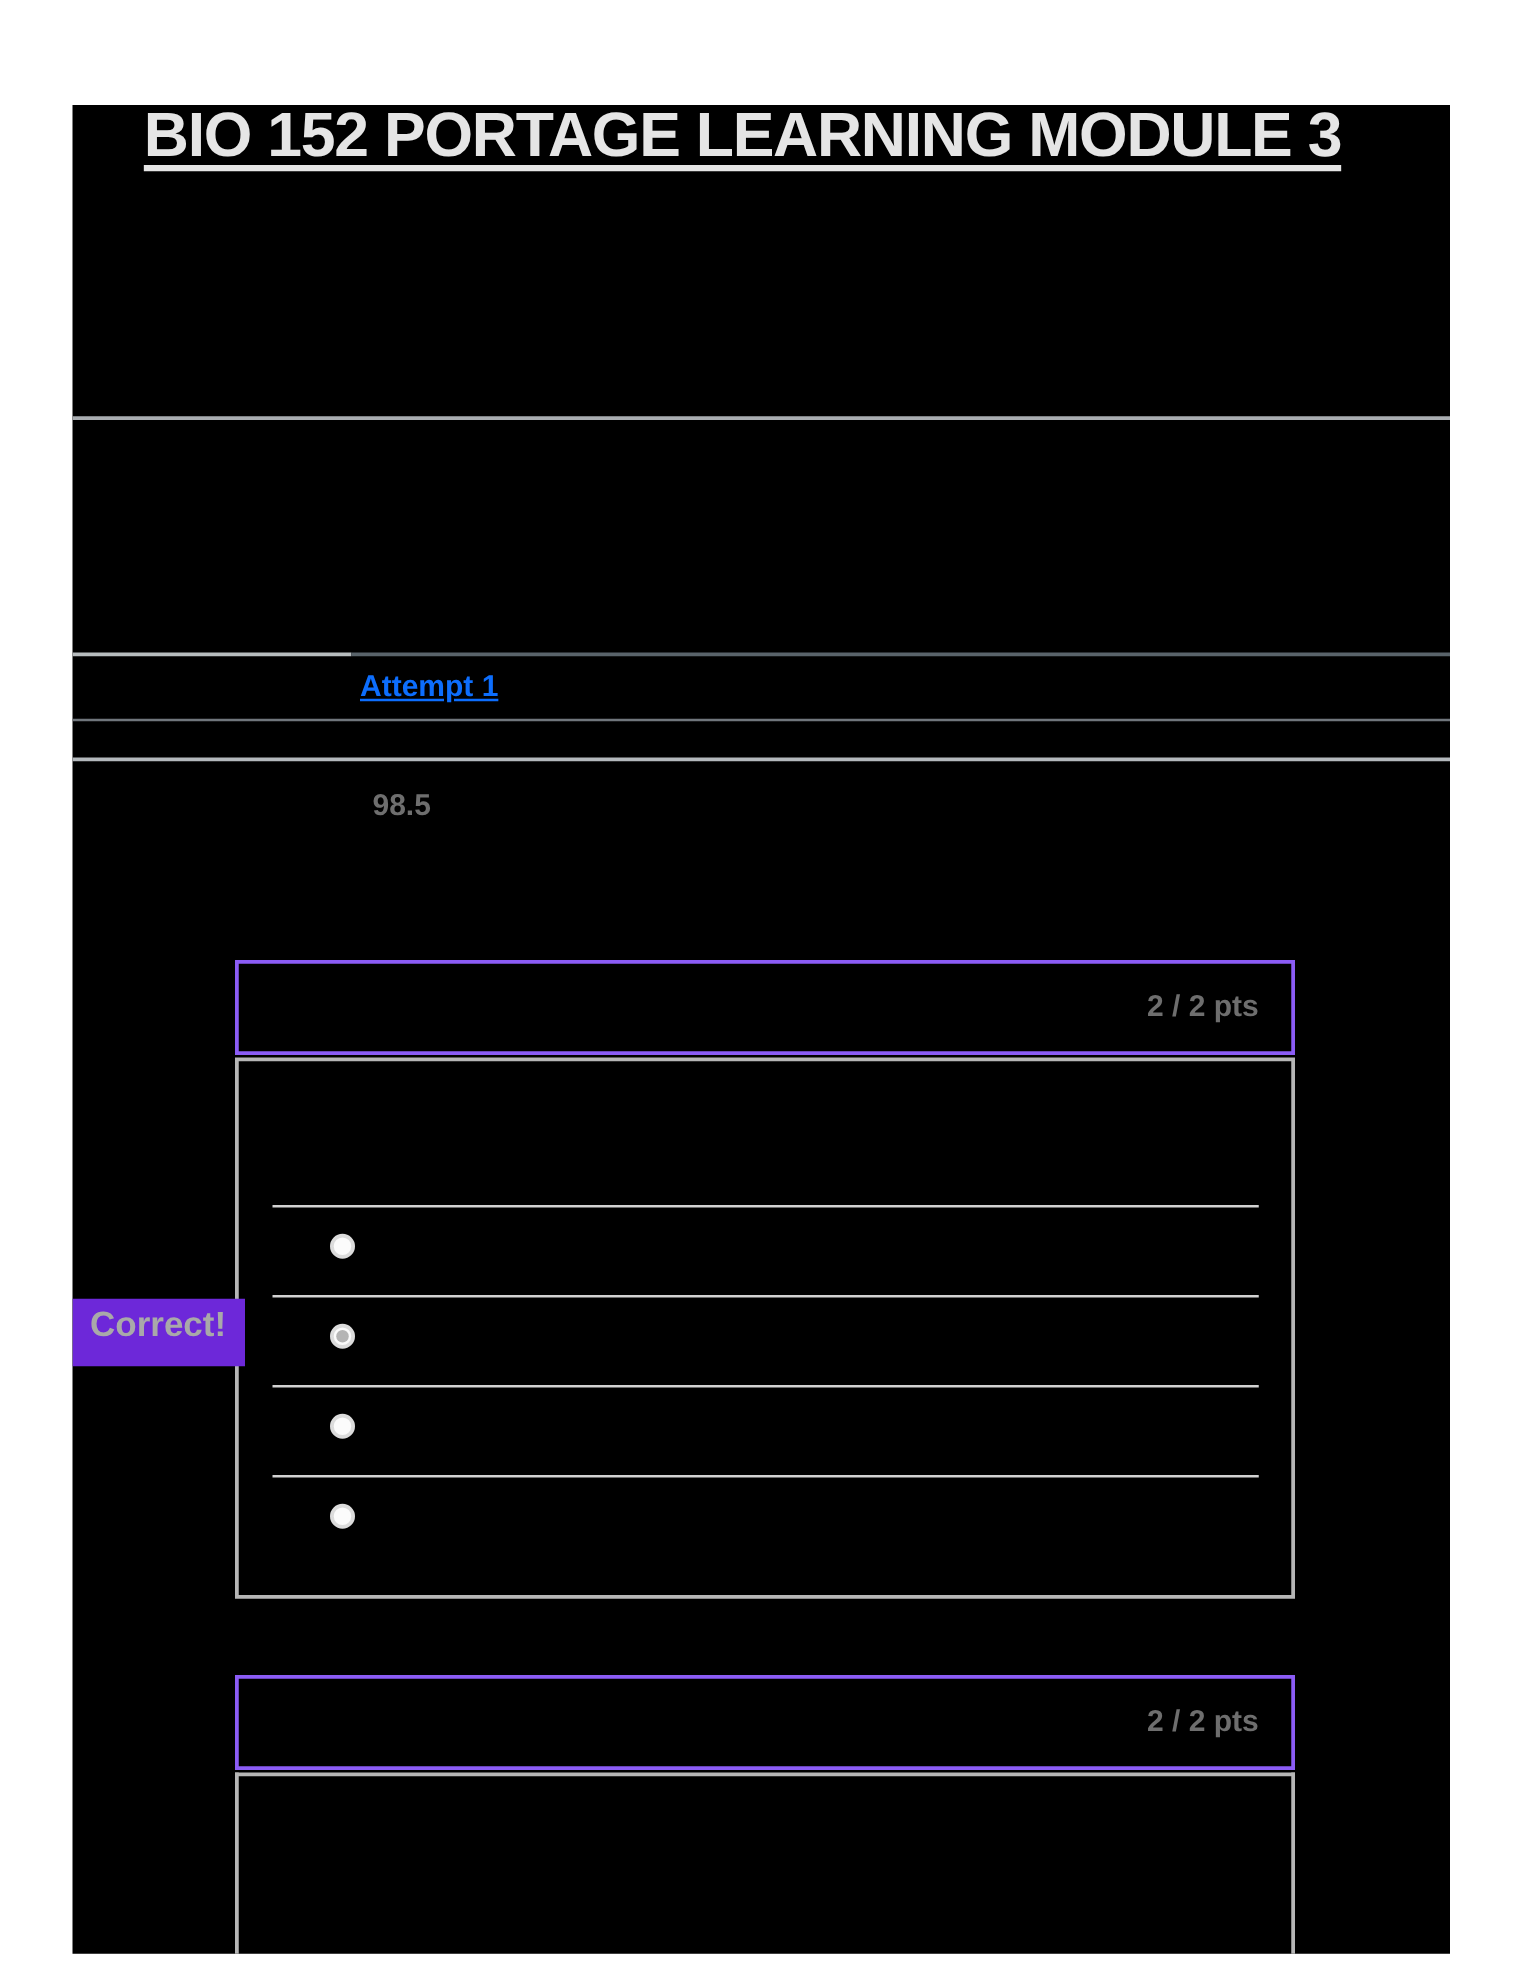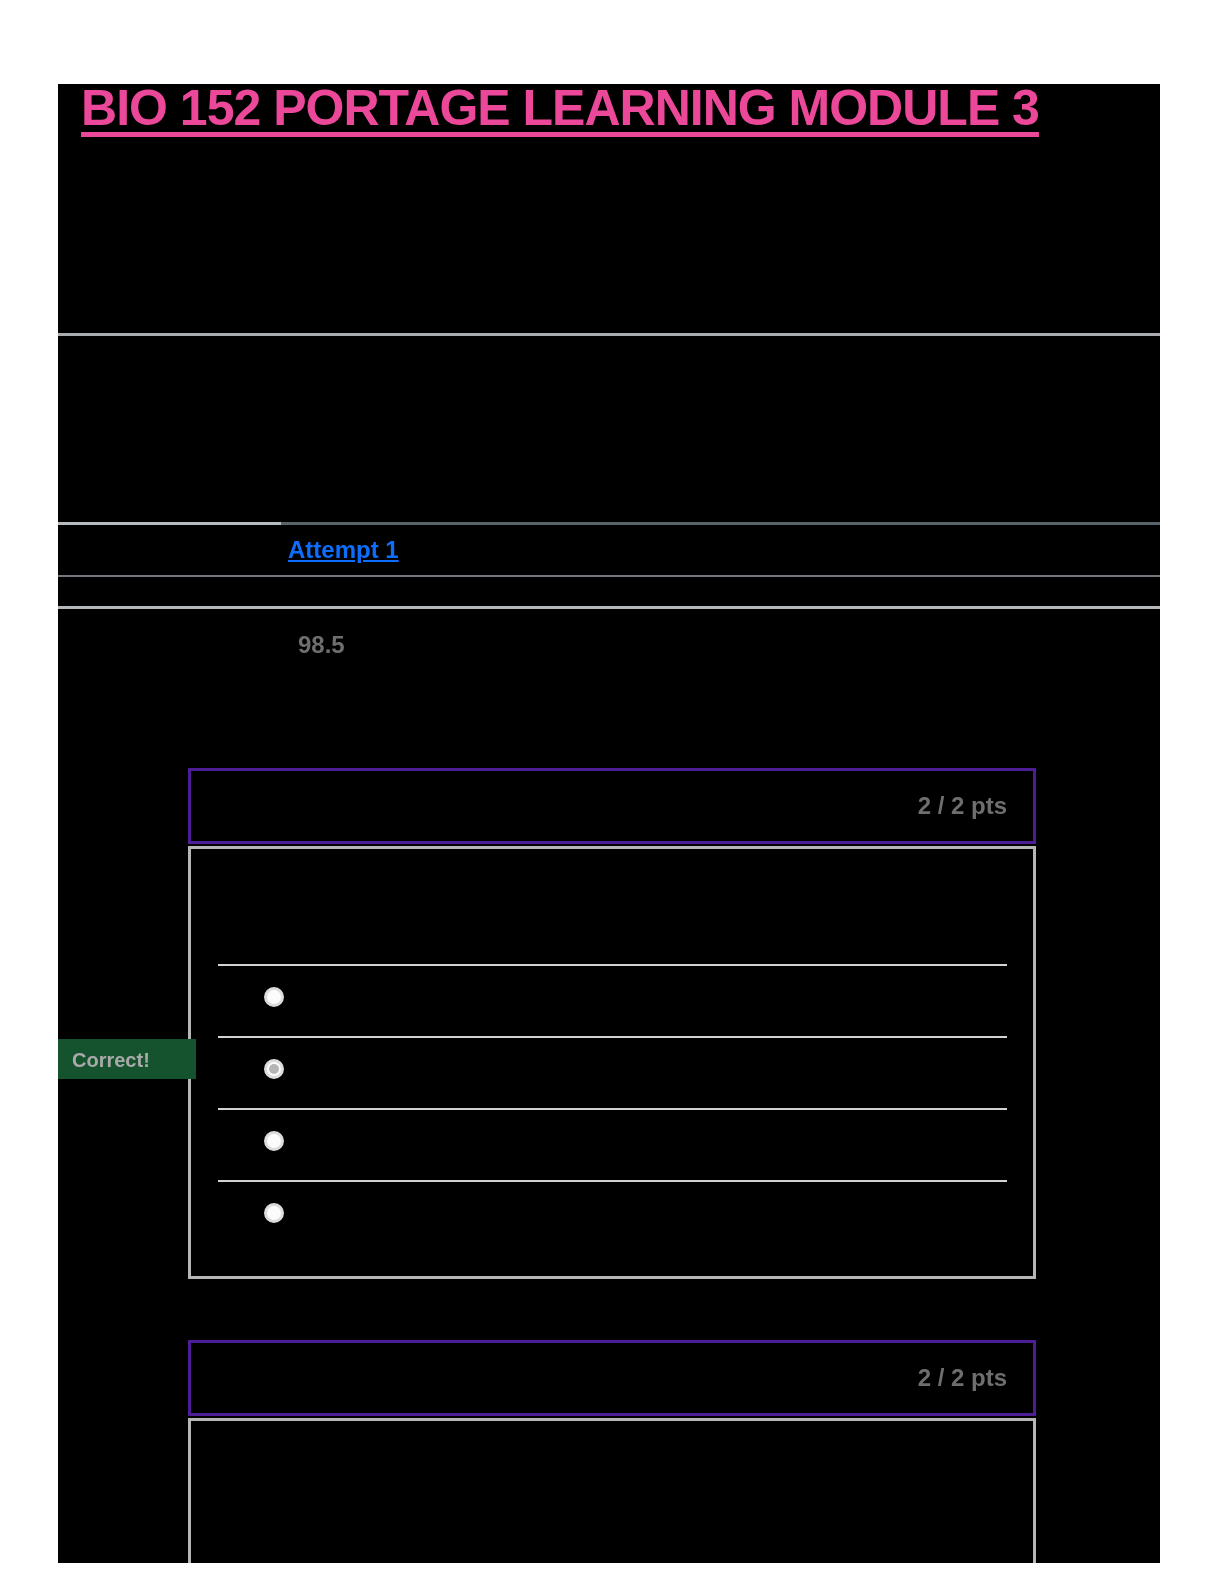--- a/index.html
+++ b/index.html
@@ -15,28 +15,29 @@
     left:58px;top:84px;
     width:1102px;height:1479px;
     background:#000000;
     overflow:hidden;
   }
   
   .title-line{
     position:absolute;
     left:0;width:1004px;
     text-align:center;
-    color:#ec4899;
+    color:#e5e5e5;
     font-weight:bold;
     font-size:50px;
     letter-spacing:-1px;
     text-decoration:underline;
     text-decoration-thickness:5px;
     text-underline-offset:7px;
     white-space:nowrap;
+    padding-left:34px;
   }
   .title-1{top:-5px;}
   .title-2{top:66px;}
   
   .rule{position:absolute;left:0;}
   .rule-1{top:249px;width:1102px;height:3px;background:#a9adb1;}
   .rule-attempt-left{top:438px;width:223px;height:3px;background:#b7bcbe;}
   .rule-attempt-right{top:438px;left:223px;width:879px;height:3px;background:#59636a;}
   .rule-2{top:491px;width:1102px;height:2px;background:#70767c;}
   .rule-3{top:522px;width:1102px;height:3px;background:#b3b8bc;}
@@ -50,21 +51,21 @@
   }
   .score-value{
     position:absolute;left:229px;top:547px;
     color:#6e6e6e;font-size:24px;font-weight:bold;margin-left:11px;
   }
   
   .question-card{position:absolute;left:130px;width:848px;}
   .card-1{top:684px;}
   .card-2{top:1256px;}
   .q-header{
-    border:3px solid #4c1d95;
+    border:3px solid #8b5cf6;
     height:70px;
     position:relative;
     box-sizing:content-box;
     text-align:right;
   }
   .q-points{
     position:absolute;right:26px;top:50%;
     transform:translateY(-50%);
     color:#6e6e6e;font-size:24px;font-weight:bold;
     white-space:nowrap;
@@ -96,24 +97,24 @@
   .radio .radio-dot{
     display:none;
     position:absolute;left:2px;top:2px;
     width:10px;height:10px;border-radius:50%;
     background:#b5b5b5;
   }
   .radio.selected .radio-dot{display:block;}
   
   .correct-badge{
     position:absolute;left:0;top:955px;
-    width:138px;height:40px;
-    background:#14532d;
+    width:138px;height:54px;
+    background:#6d28d9;
     color:#a9a9a9;
-    font-size:20px;font-weight:bold;
+    font-size:28px;font-weight:bold;
     line-height:42px;
     padding-left:14px;
     box-sizing:border-box;
     z-index:5;
     white-space:nowrap;
   }
 </style>
 </head>
 <body>
 

